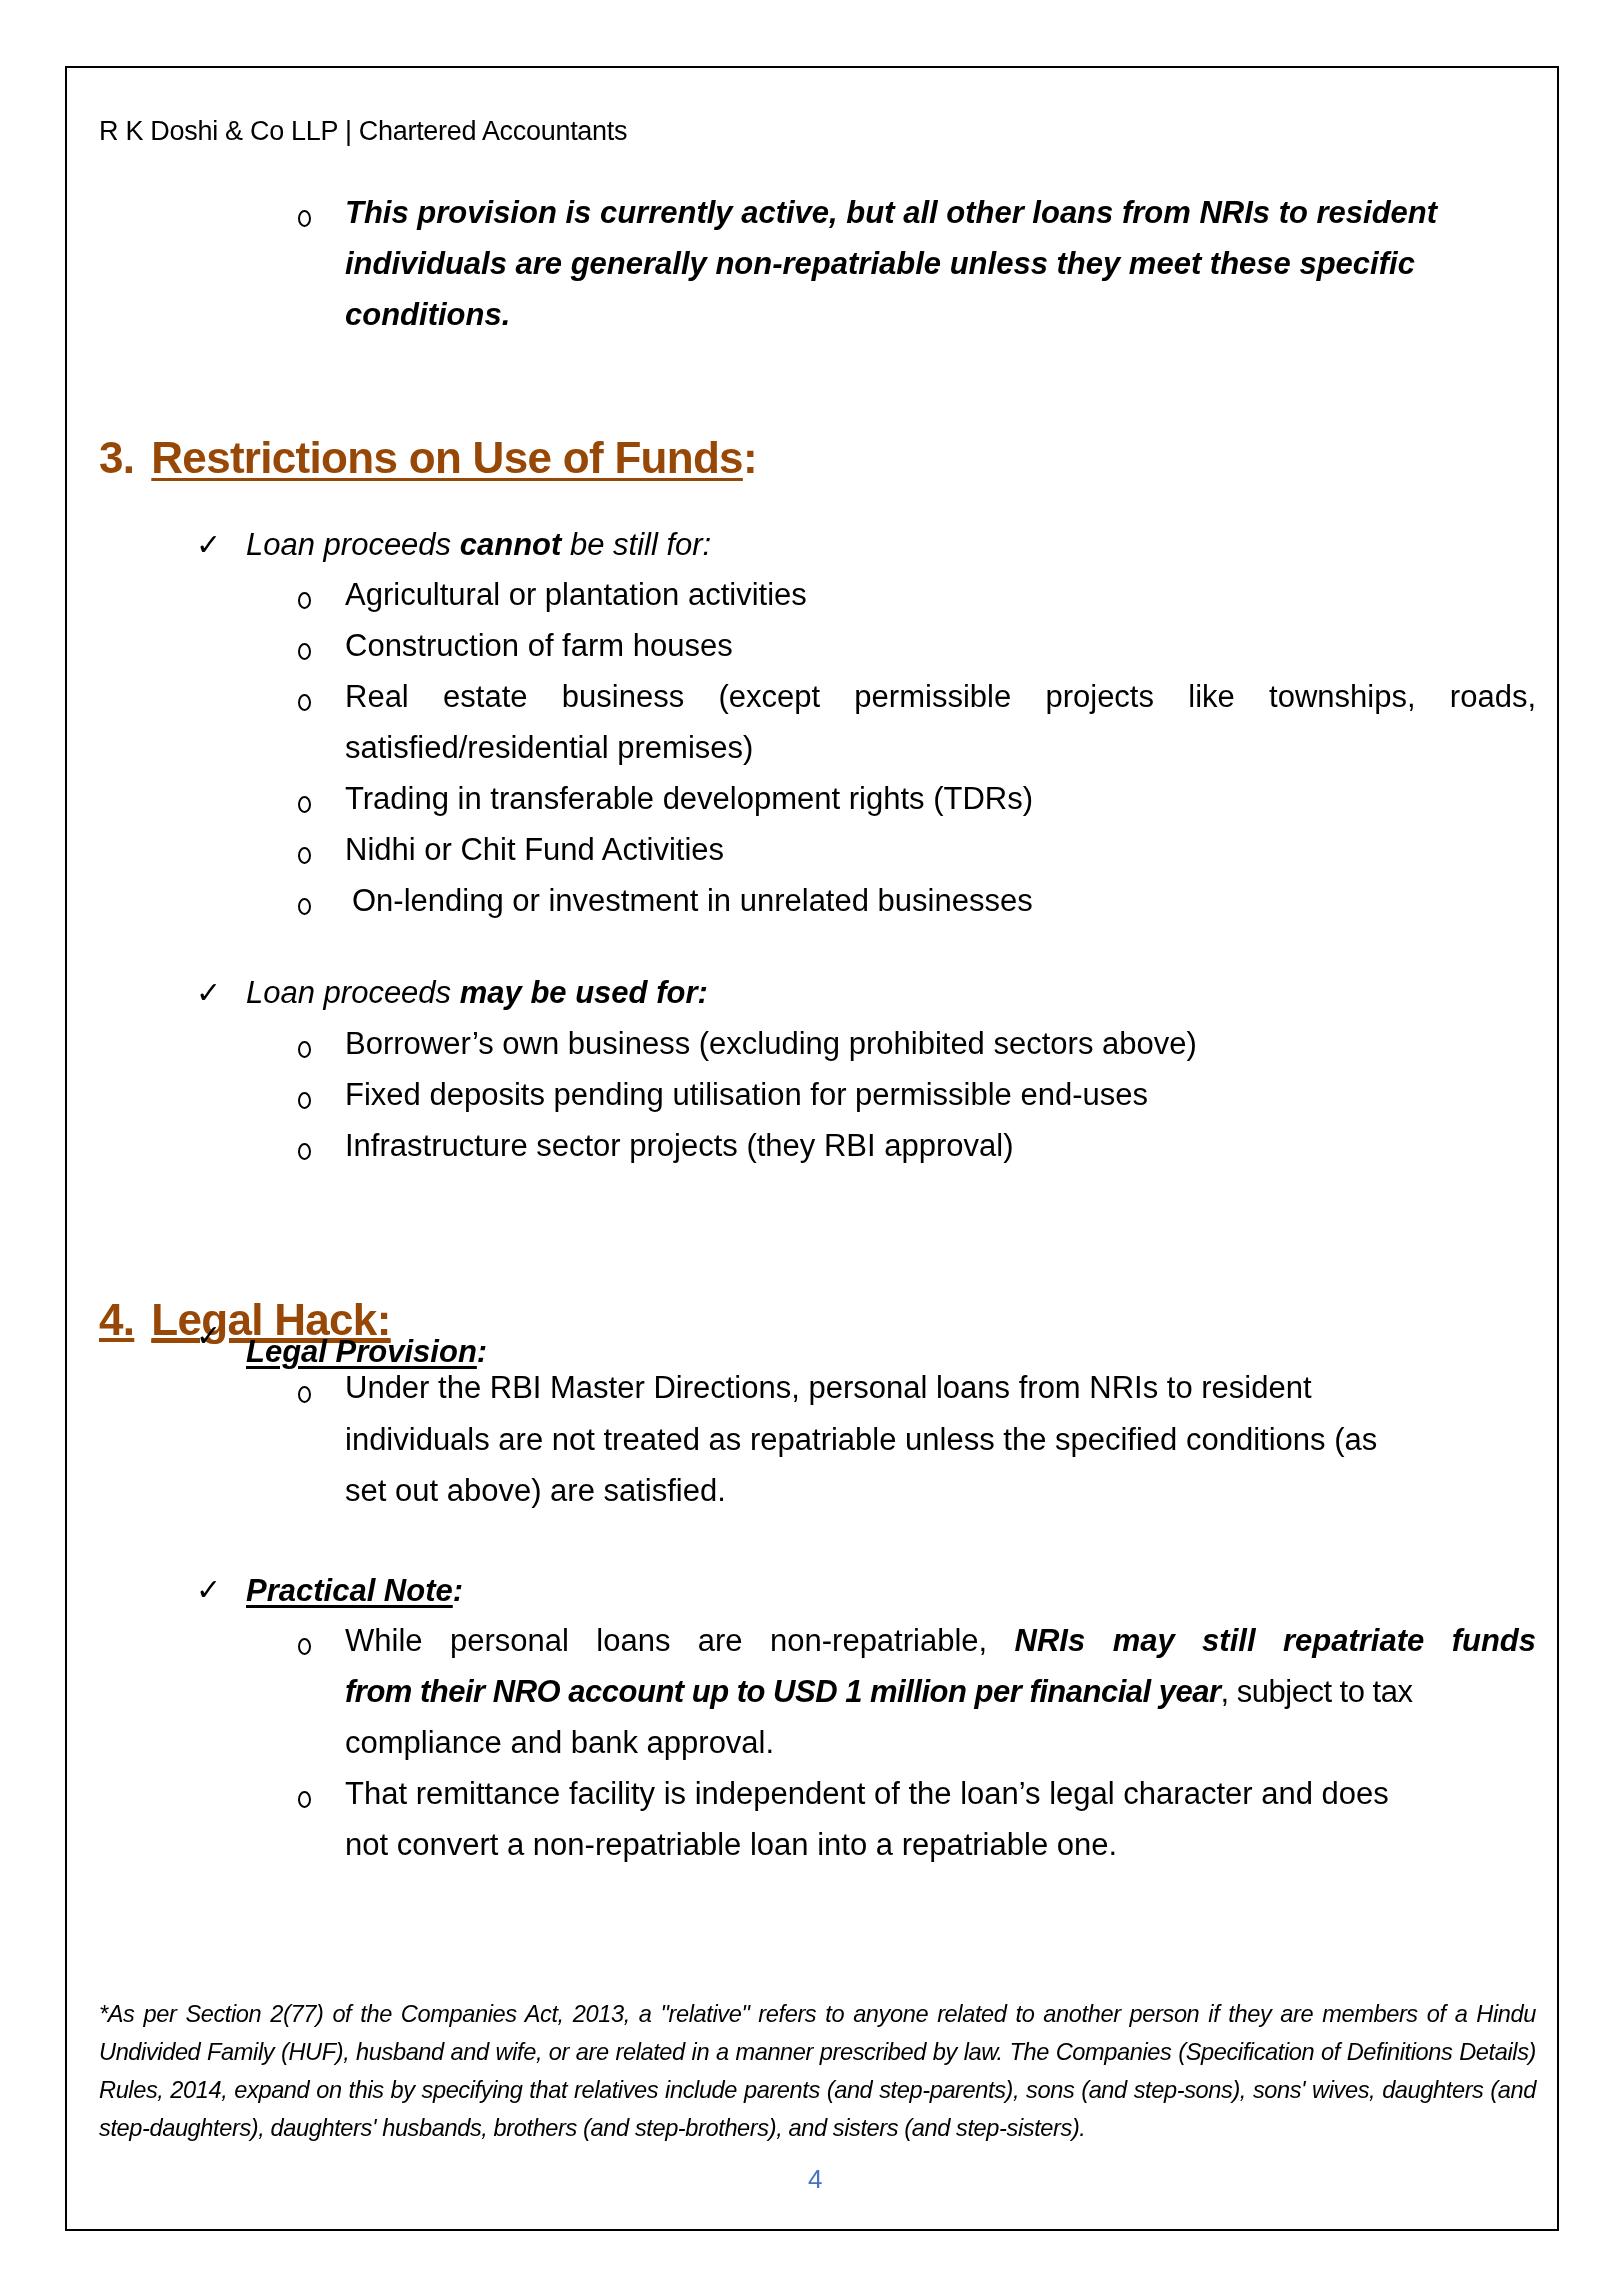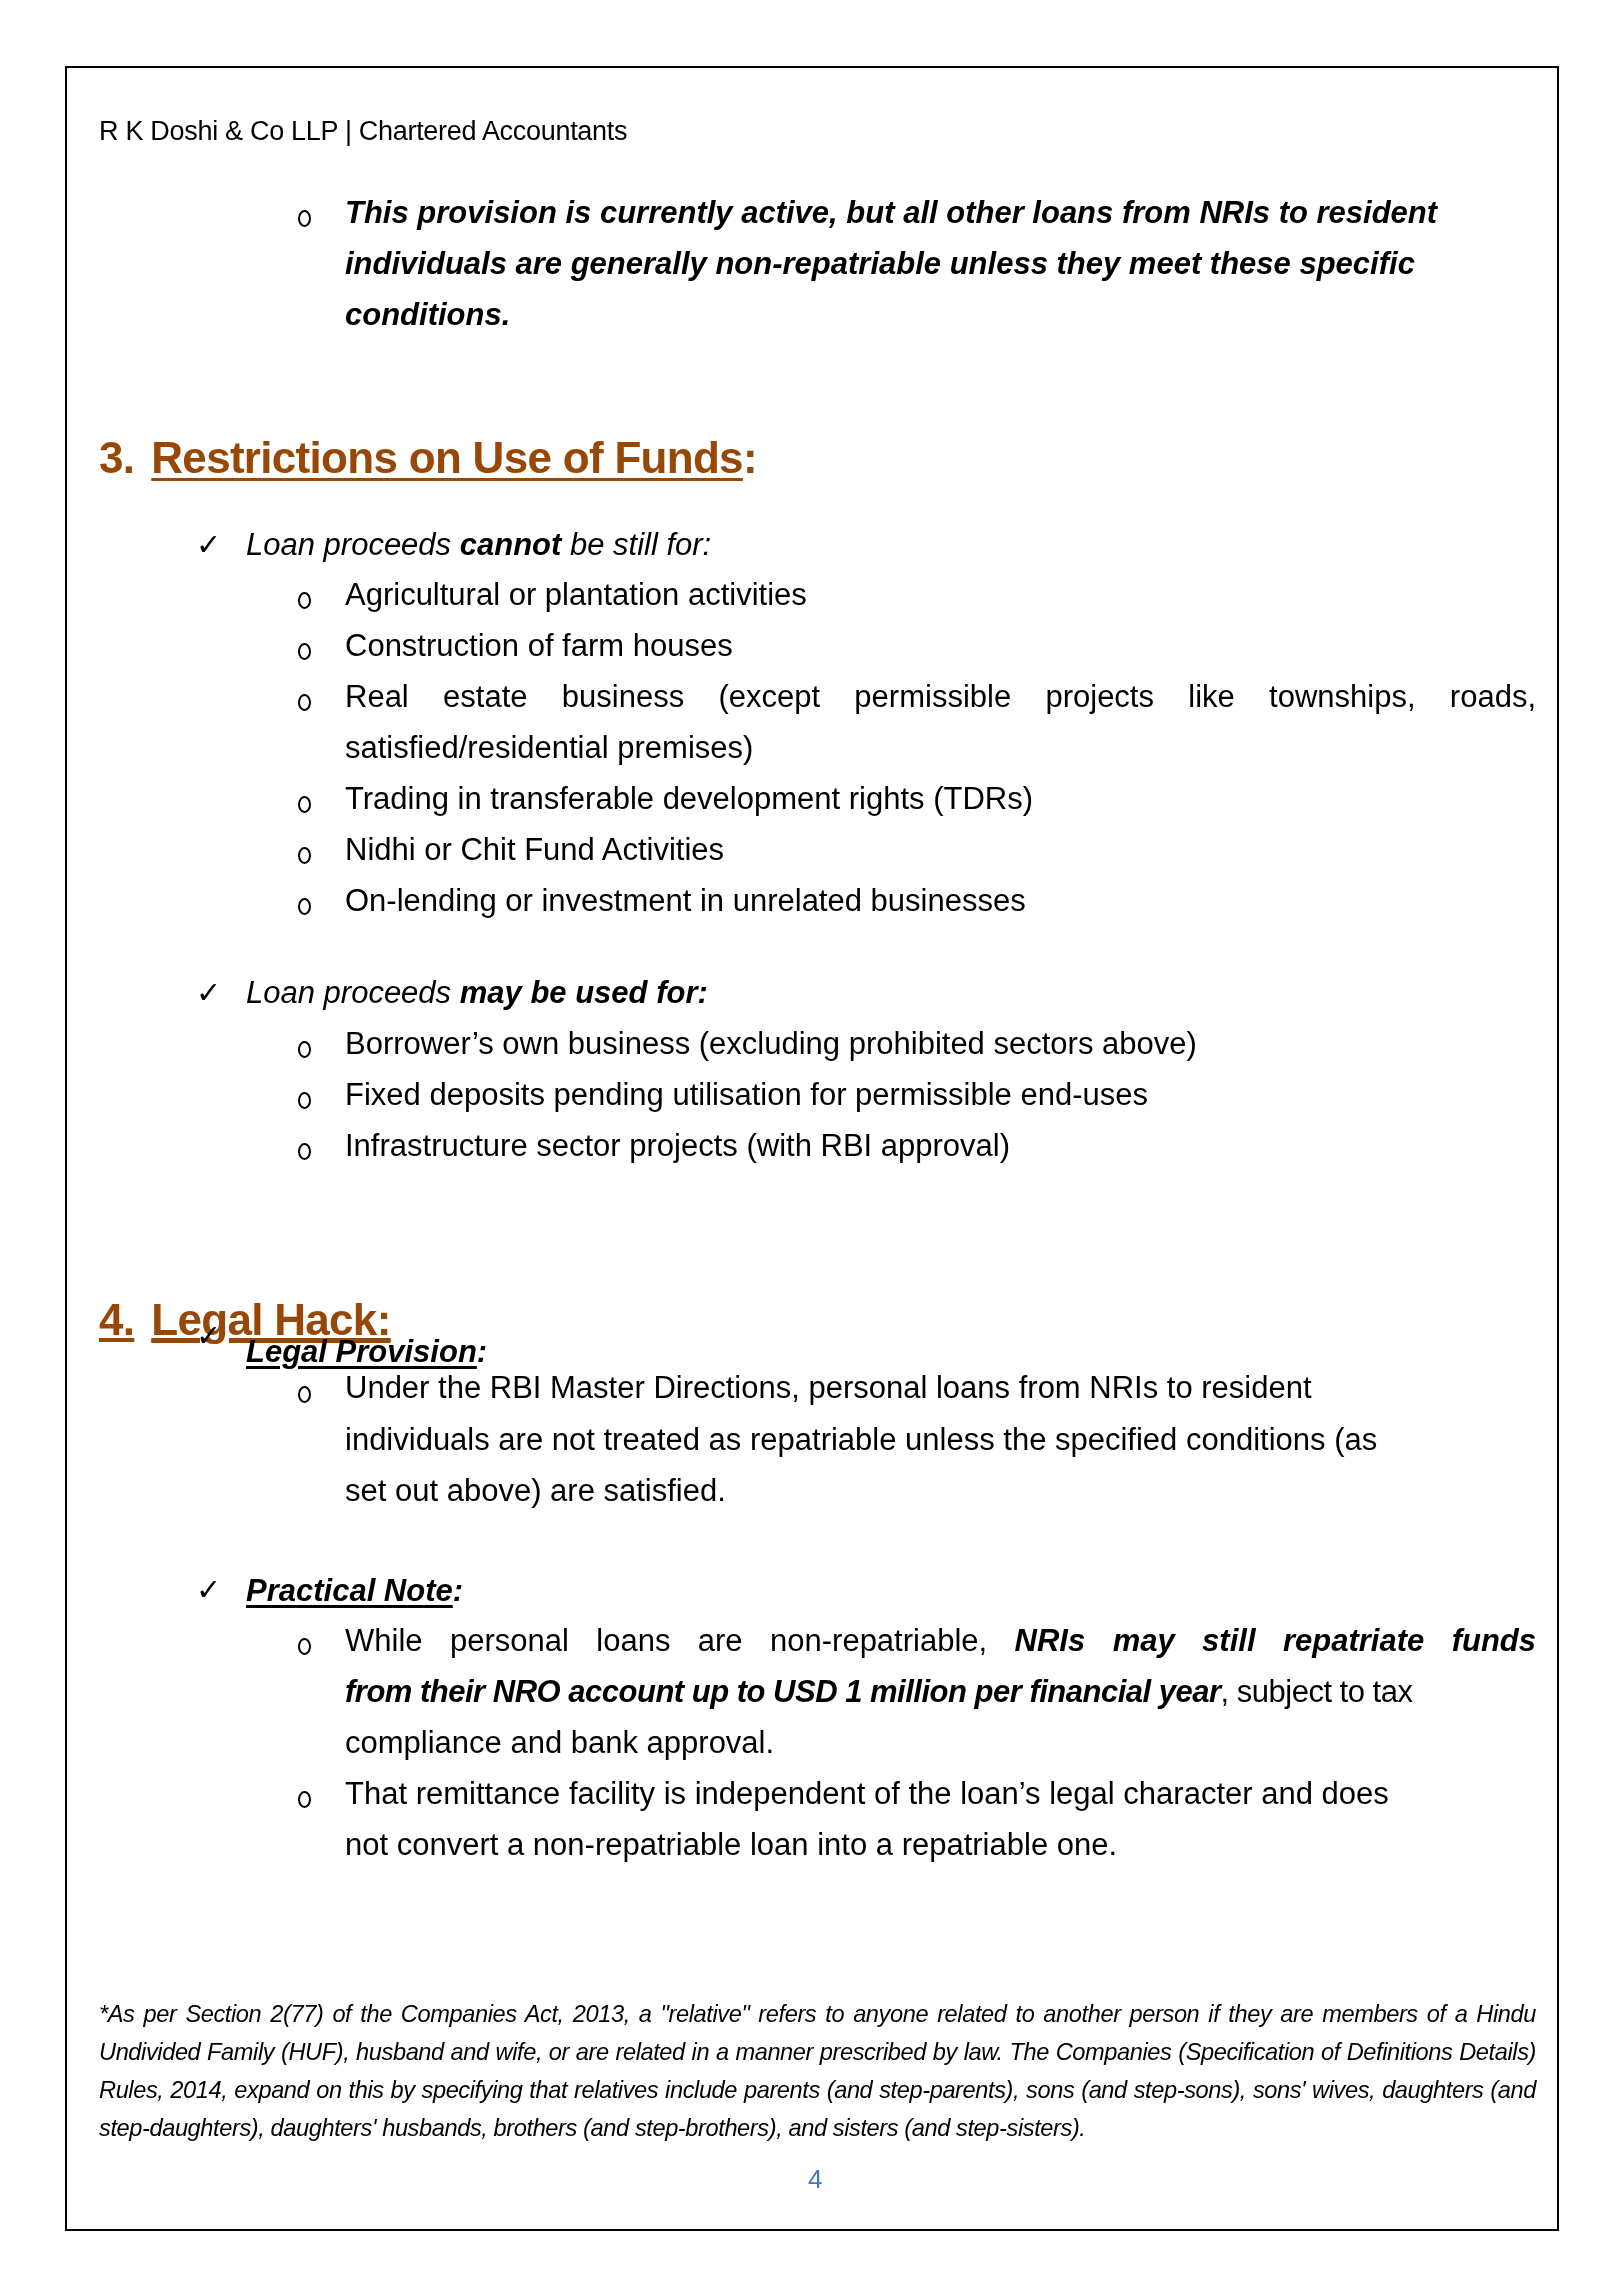--- a/index.html
+++ b/index.html
@@ -49,32 +49,32 @@
 <div class="circle" style="left:298px;top:643px;"></div>
 <div class="bline" style="top:628px;">Construction of farm houses</div>
 <div class="circle" style="left:298px;top:694px;"></div>
 <div class="bline justify" style="top:679px;">Real estate business (except permissible projects like townships, roads,</div>
 <div class="bline" style="top:730px;">satisfied/residential premises)</div>
 <div class="circle" style="left:298px;top:796px;"></div>
 <div class="bline" style="top:781px;">Trading in transferable development rights (TDRs)</div>
 <div class="circle" style="left:298px;top:847px;"></div>
 <div class="bline" style="top:832px;">Nidhi or Chit Fund Activities</div>
 <div class="circle" style="left:298px;top:898px;"></div>
-<div class="bline" style="top:883px;">On-lending or investment in unrelated businesses</div>
+<div class="bline" style="top:883px;margin-left:7px;">On-lending or investment in unrelated businesses</div>
 
 <div class="check" style="left:196px;top:975px;">✓</div>
 <div class="abs ital" style="left:246px;top:975px;font-size:31px;">
   <span>Loan proceeds </span><span class="bold">may be used for:</span>
 </div>
 <div class="circle" style="left:298px;top:1041px;"></div>
 <div class="bline" style="top:1026px;">Borrower’s own business (excluding prohibited sectors above)</div>
 <div class="circle" style="left:298px;top:1092px;"></div>
 <div class="bline" style="top:1077px;">Fixed deposits pending utilisation for permissible end-uses</div>
 <div class="circle" style="left:298px;top:1143px;"></div>
-<div class="bline" style="top:1128px;">Infrastructure sector projects (with RBI approval)</div>
+<div class="bline" style="top:1128px;">Infrastructure sector projects (they RBI approval)</div>
 
 <div class="abs heading" style="left:99px;top:1295px;text-decoration:underline;">
   <span class="num">4.</span><span class="title">Legal Hack:</span>
 </div>
 
 <div class="check" style="left:196px;top:1318px;">✓</div>
 <div class="abs ital bold" style="left:246px;top:1318px;font-size:31px;margin-top:16px;">
   <span class="ul">Legal Provision</span><span>:</span>
 </div>
 <div class="circle" style="left:298px;top:1386px;"></div>

